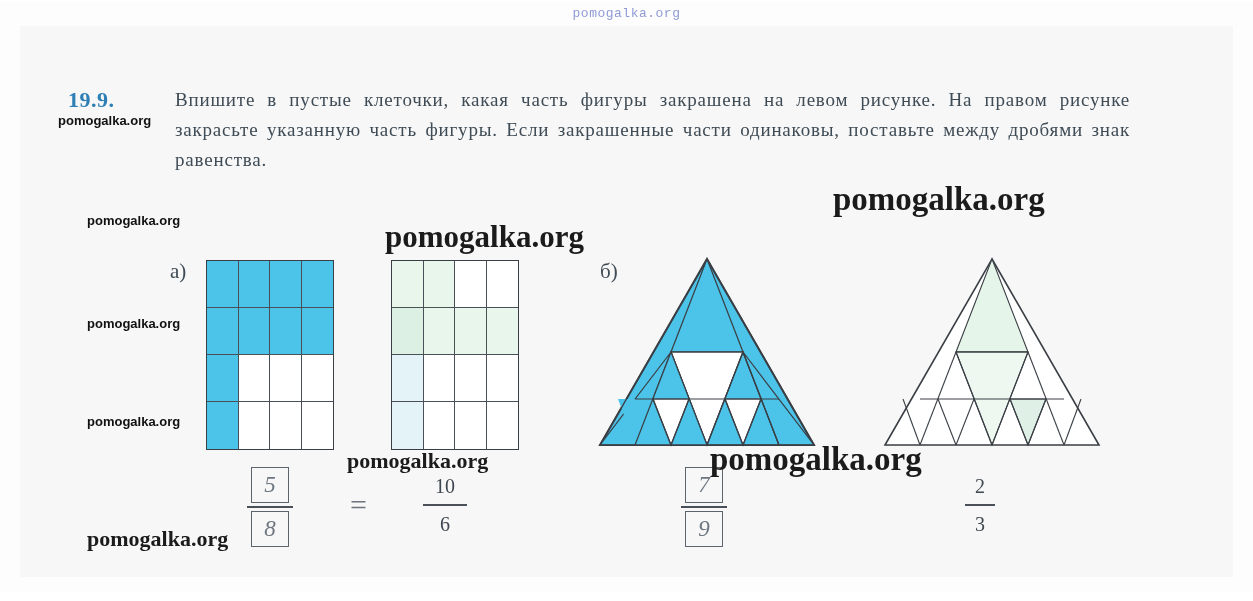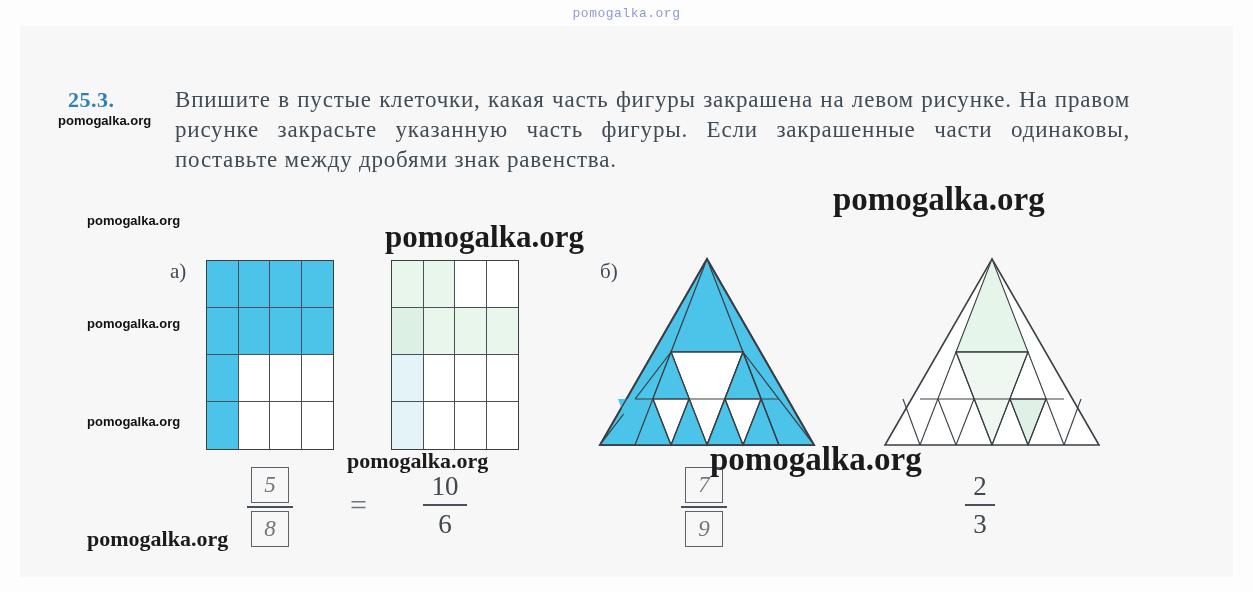--- a/index.html
+++ b/index.html
@@ -51,21 +51,21 @@
     color: #2e7fb5;
     letter-spacing: 0.5px;
   }
   
   .task-text {
     position: absolute;
     left: 175px;
     top: 84px;
     width: 955px;
     font-family: "Liberation Serif", serif;
-    font-size: 23px;
+    font-size: 19px;
     line-height: 30px;
     color: #3f4b55;
     text-align: justify;
     letter-spacing: 0.8px;
   }
   .task-text p { margin: 0; }
 
   
   .wm {
     position: absolute;
@@ -141,39 +141,39 @@
     align-items: center;
     justify-content: center;
     box-sizing: border-box;
     font-family: "Liberation Serif", serif;
     font-size: 23px;
     font-style: italic;
     color: #6d767f;
     background: transparent;
   }
   .frac.plain .num, .frac.plain .den {
-    font-size: 27px;
+    font-size: 20px;
     color: #3f4750;
   }
   .eqsign {
     position: absolute;
     font-family: "Liberation Serif", serif;
     font-size: 30px;
     color: #6d767f;
   }
 </style>
 </head>
 <body>
 
 <div class="page">
   <div class="page-bg"></div>
 
   <div class="top-wm">pomogalka.org</div>
 
-  <div class="ex-number">25.3.</div>
+  <div class="ex-number">19.9.</div>
 
   <div class="task-text">
     <p>Впишите в пустые клеточки, какая часть фигуры закрашена на левом рисунке. На правом рисунке закрасьте указанную часть фигуры. Если закрашенные части одинаковы, поставьте между дробями знак равенства.</p>
   </div>
 
   <div class="fig-label" style="left:170px; top:258px;">а)</div>
   <div class="fig-label" style="left:600px; top:258px;">б)</div>
 
   <div class="grid" style="left:206px; top:259px; width:128px; height:190px; grid-template-columns:repeat(4,1fr); grid-template-rows:repeat(4,1fr);">
     <div class="cell filled-blue"></div>

